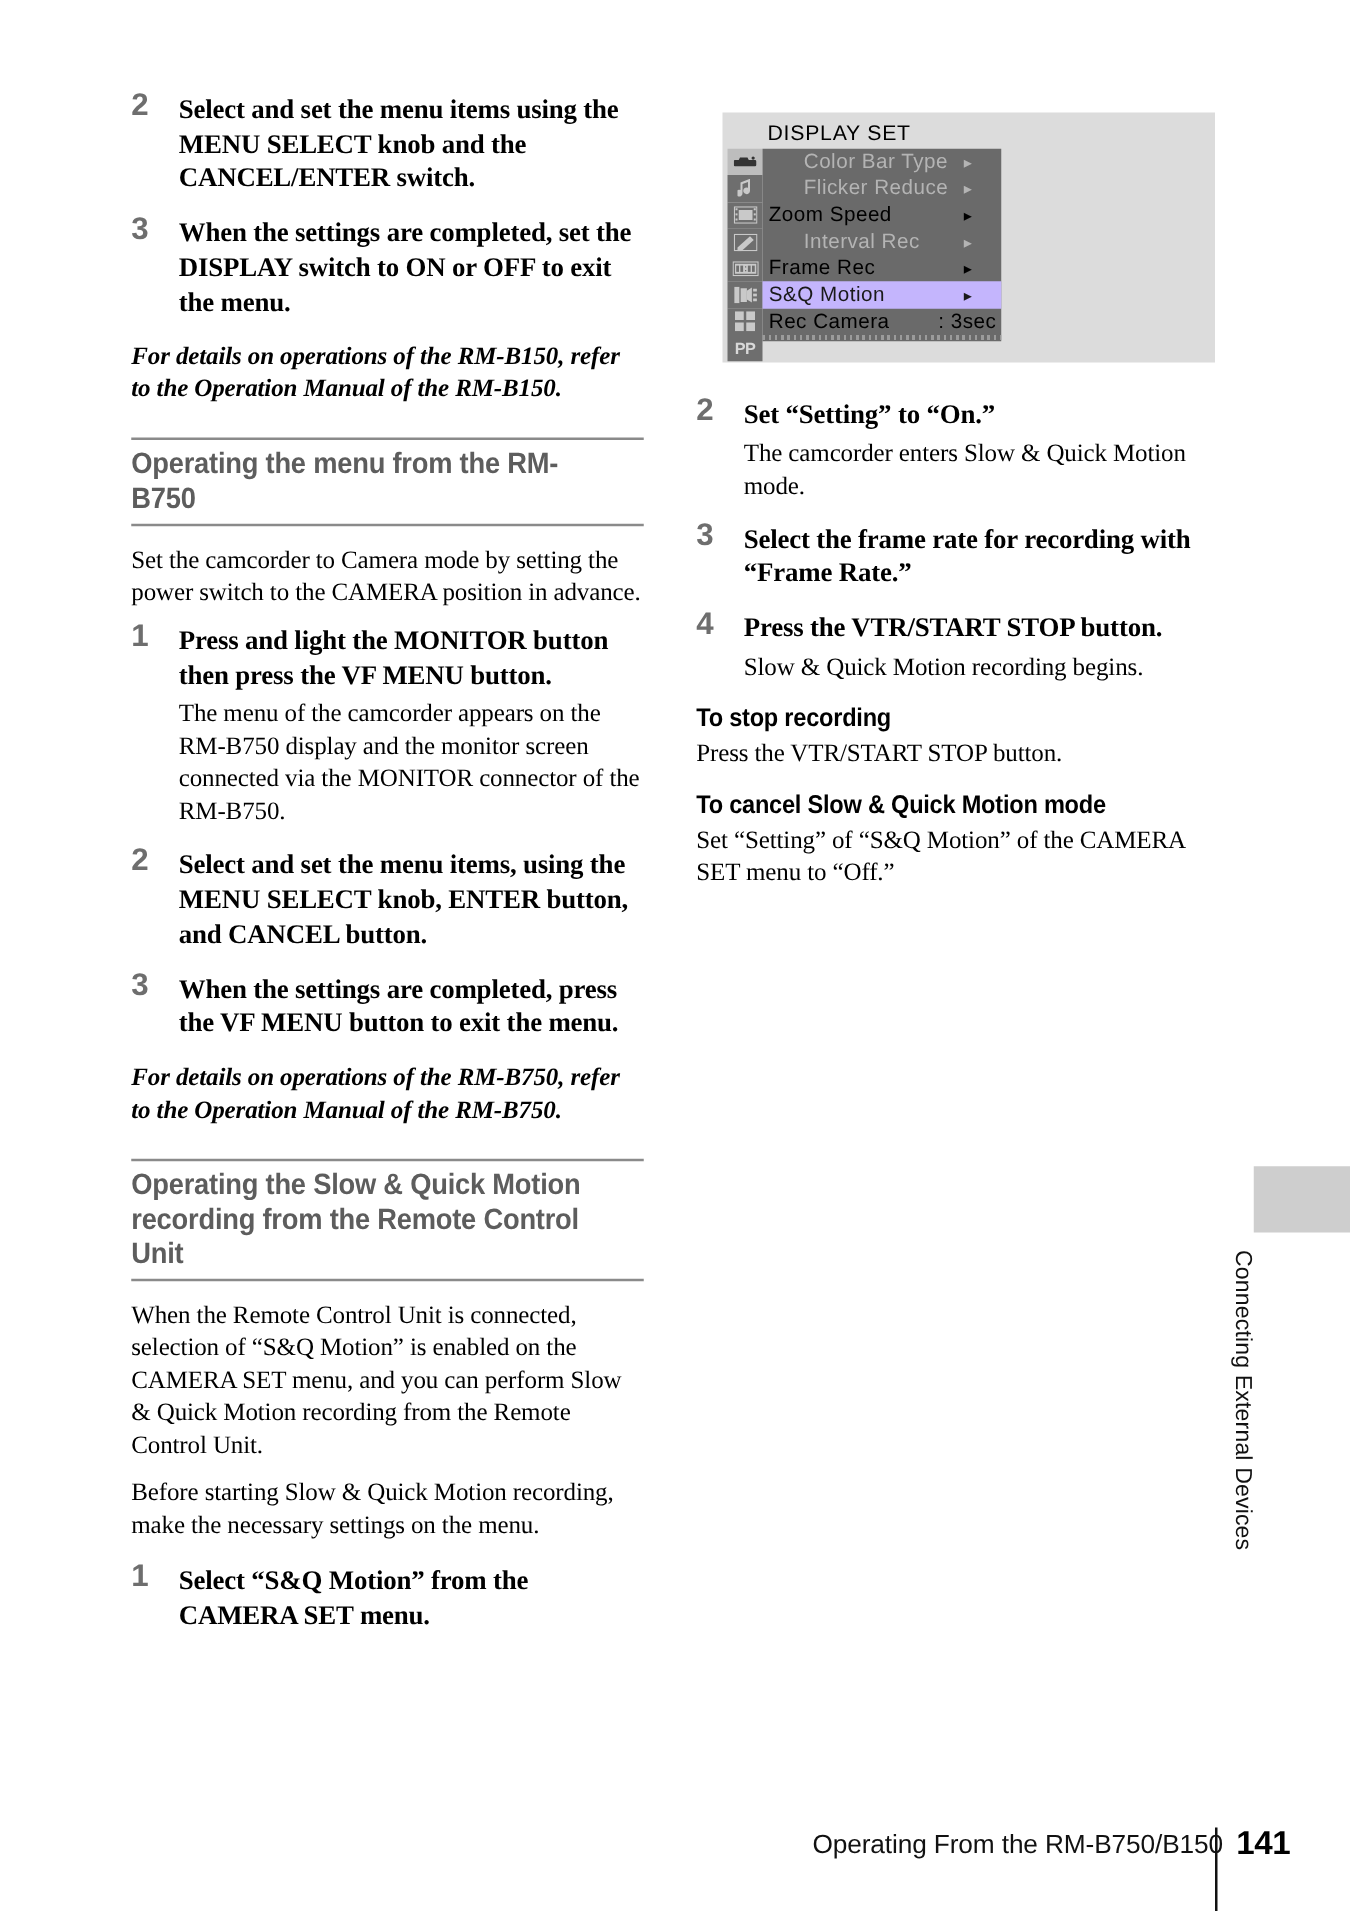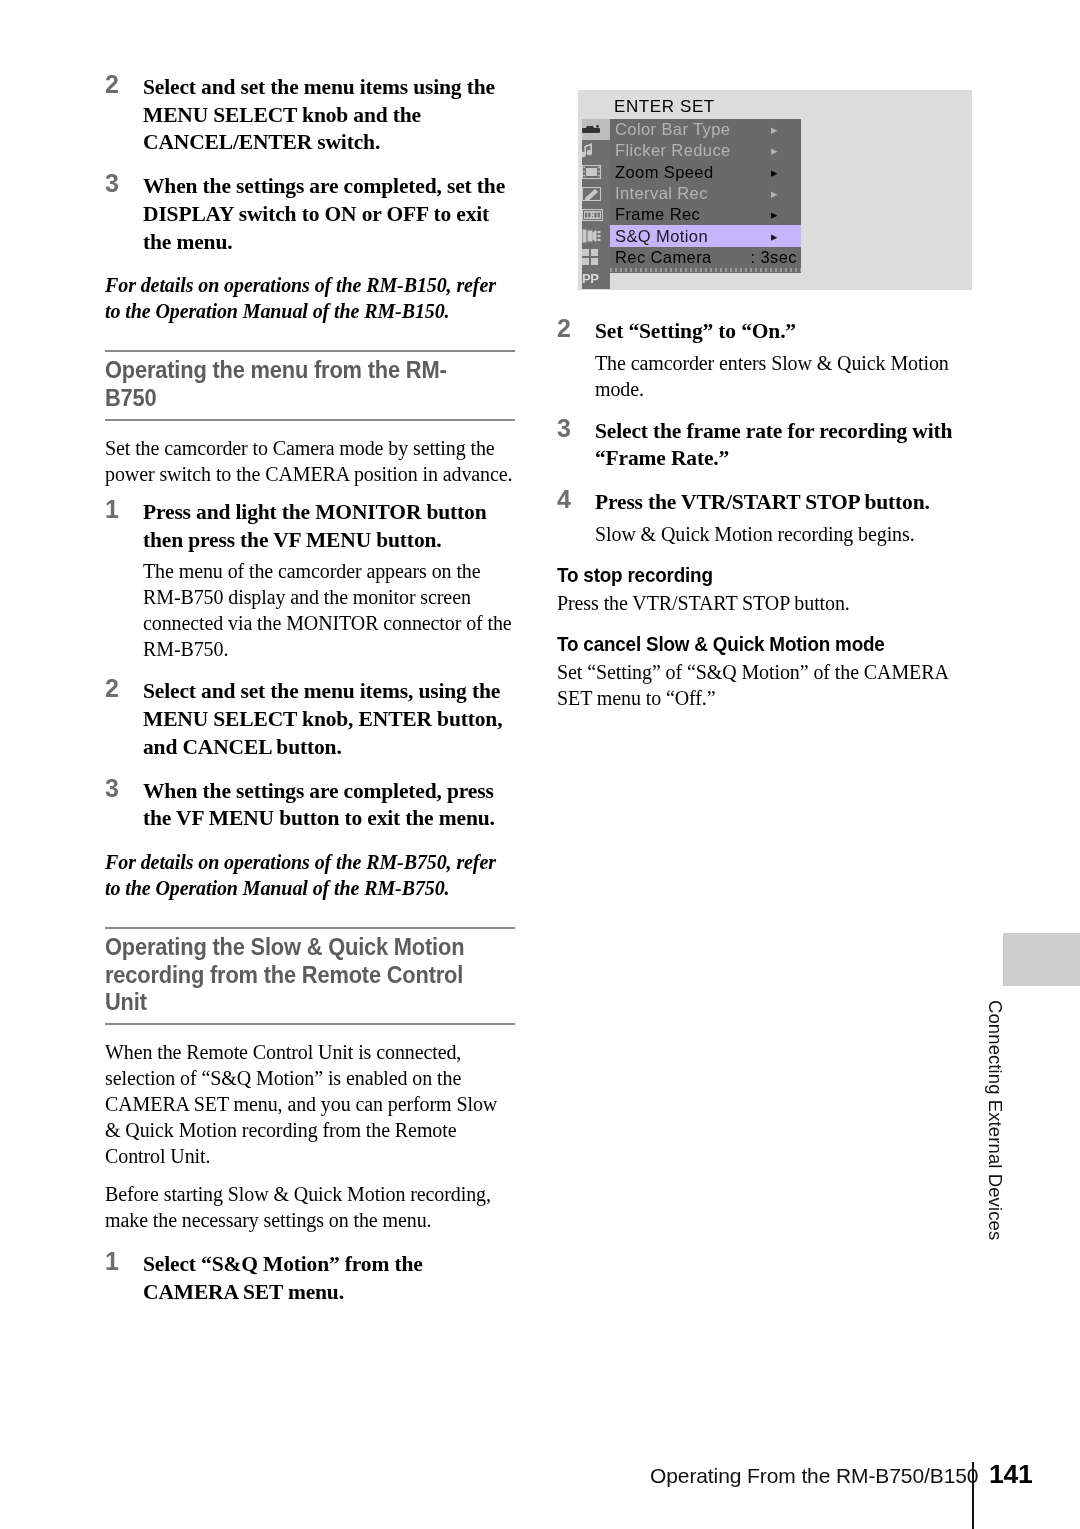--- a/index.html
+++ b/index.html
@@ -125,21 +125,21 @@
     top: 29px;
     width: 28px;
     display: flex;
     flex-direction: column;
   }
   .rail-icon {
     width: 28px;
     height: 21.3px;
     display: flex;
     align-items: center;
-    justify-content: flex-start;
+    justify-content: center;
     background: #6e6e6e;
     color: #c9c9c9;
     box-sizing: border-box;
   }
   .rail-icon.active { background: #bdbdbd; color: #333; }
   .rail-icon svg { display: block; }
   .rail-icon .pp {
     font-size: 13px;
     font-weight: bold;
     letter-spacing: -0.5px;
@@ -158,21 +158,21 @@
   .menu-row {
     height: 21.3px;
     display: flex;
     align-items: center;
     font-size: 16.5px;
     color: #000000;
     padding: 0 4px 0 5px;
     box-sizing: border-box;
     white-space: nowrap;
   }
-  .menu-row.dim { color: #b4b4b4; }
+  .menu-row.dim { color: #b4b4b4; margin-left: 28px; }
   .menu-row.sel { background: #c4b5fd; color: #1a1a1a; }
   .menu-row .label { flex: 1; letter-spacing: 0.4px; }
   .menu-row .arrow { width: 26px; text-align: left; font-size: 13px; }
   .menu-row .value { letter-spacing: 0.4px; }
   .menu-dots {
     height: 4px;
     background: repeating-linear-gradient(to right,
       #9b9b9b 0px, #9b9b9b 2px, #6a6a6a 2px, #6a6a6a 5px);
   }
 
@@ -302,21 +302,21 @@
 
   <div class="step" style="margin-top:18px;">
     <span class="step-num">1</span>
     <div class="step-title">Select “S&amp;Q Motion” from the CAMERA SET menu.</div>
   </div>
 
 </div>
 
 <div class="menu-shot">
 
-  <div class="menu-title">ENTER SET</div>
+  <div class="menu-title">DISPLAY SET</div>
 
   <div class="icon-rail">
     <div class="rail-icon active">
       <svg width="19" height="11" viewBox="0 0 19 11">
           <path d="M1 4h3l1-2h6l1 2h5a1 1 0 0 1 1 1v3a1 1 0 0 1-1 1H1a1 1 0 0 1-1-1V5a1 1 0 0 1 1-1z" fill="currentColor"></path>
           <circle cx="15.5" cy="2.4" r="1.3" fill="currentColor"></circle>
         </svg>
     </div>
     <div class="rail-icon">
       <svg width="12" height="15" viewBox="0 0 12 15">

